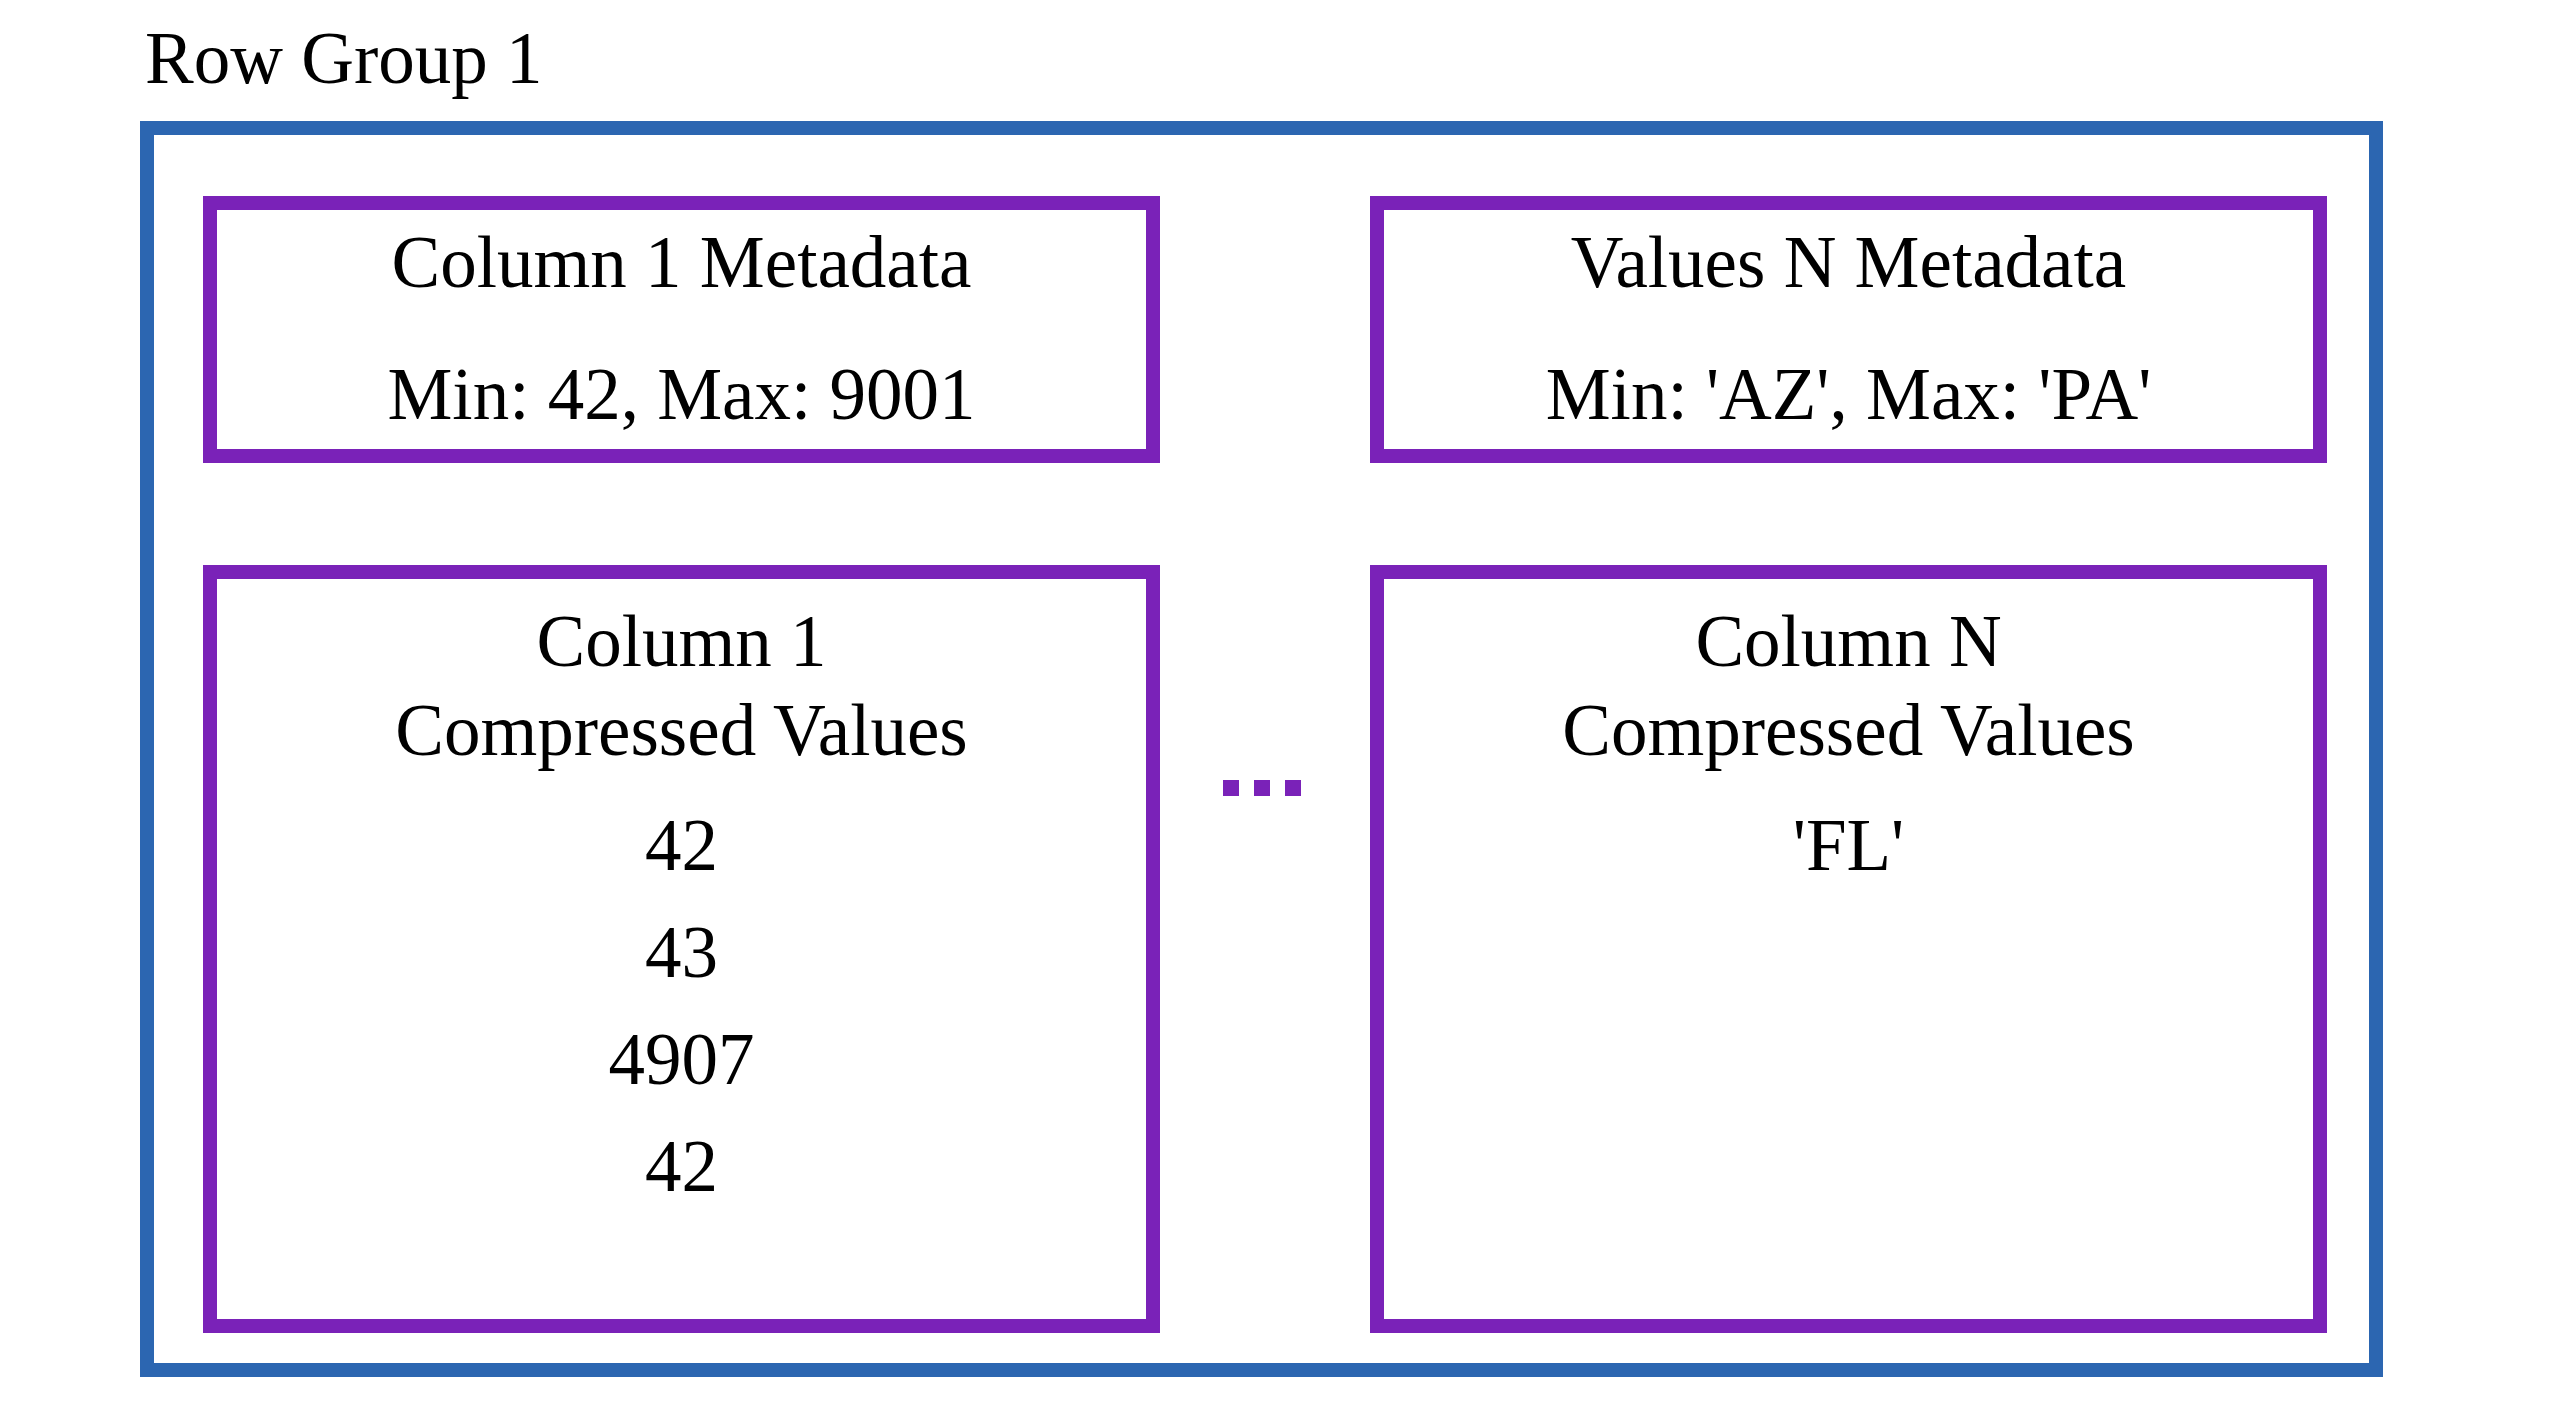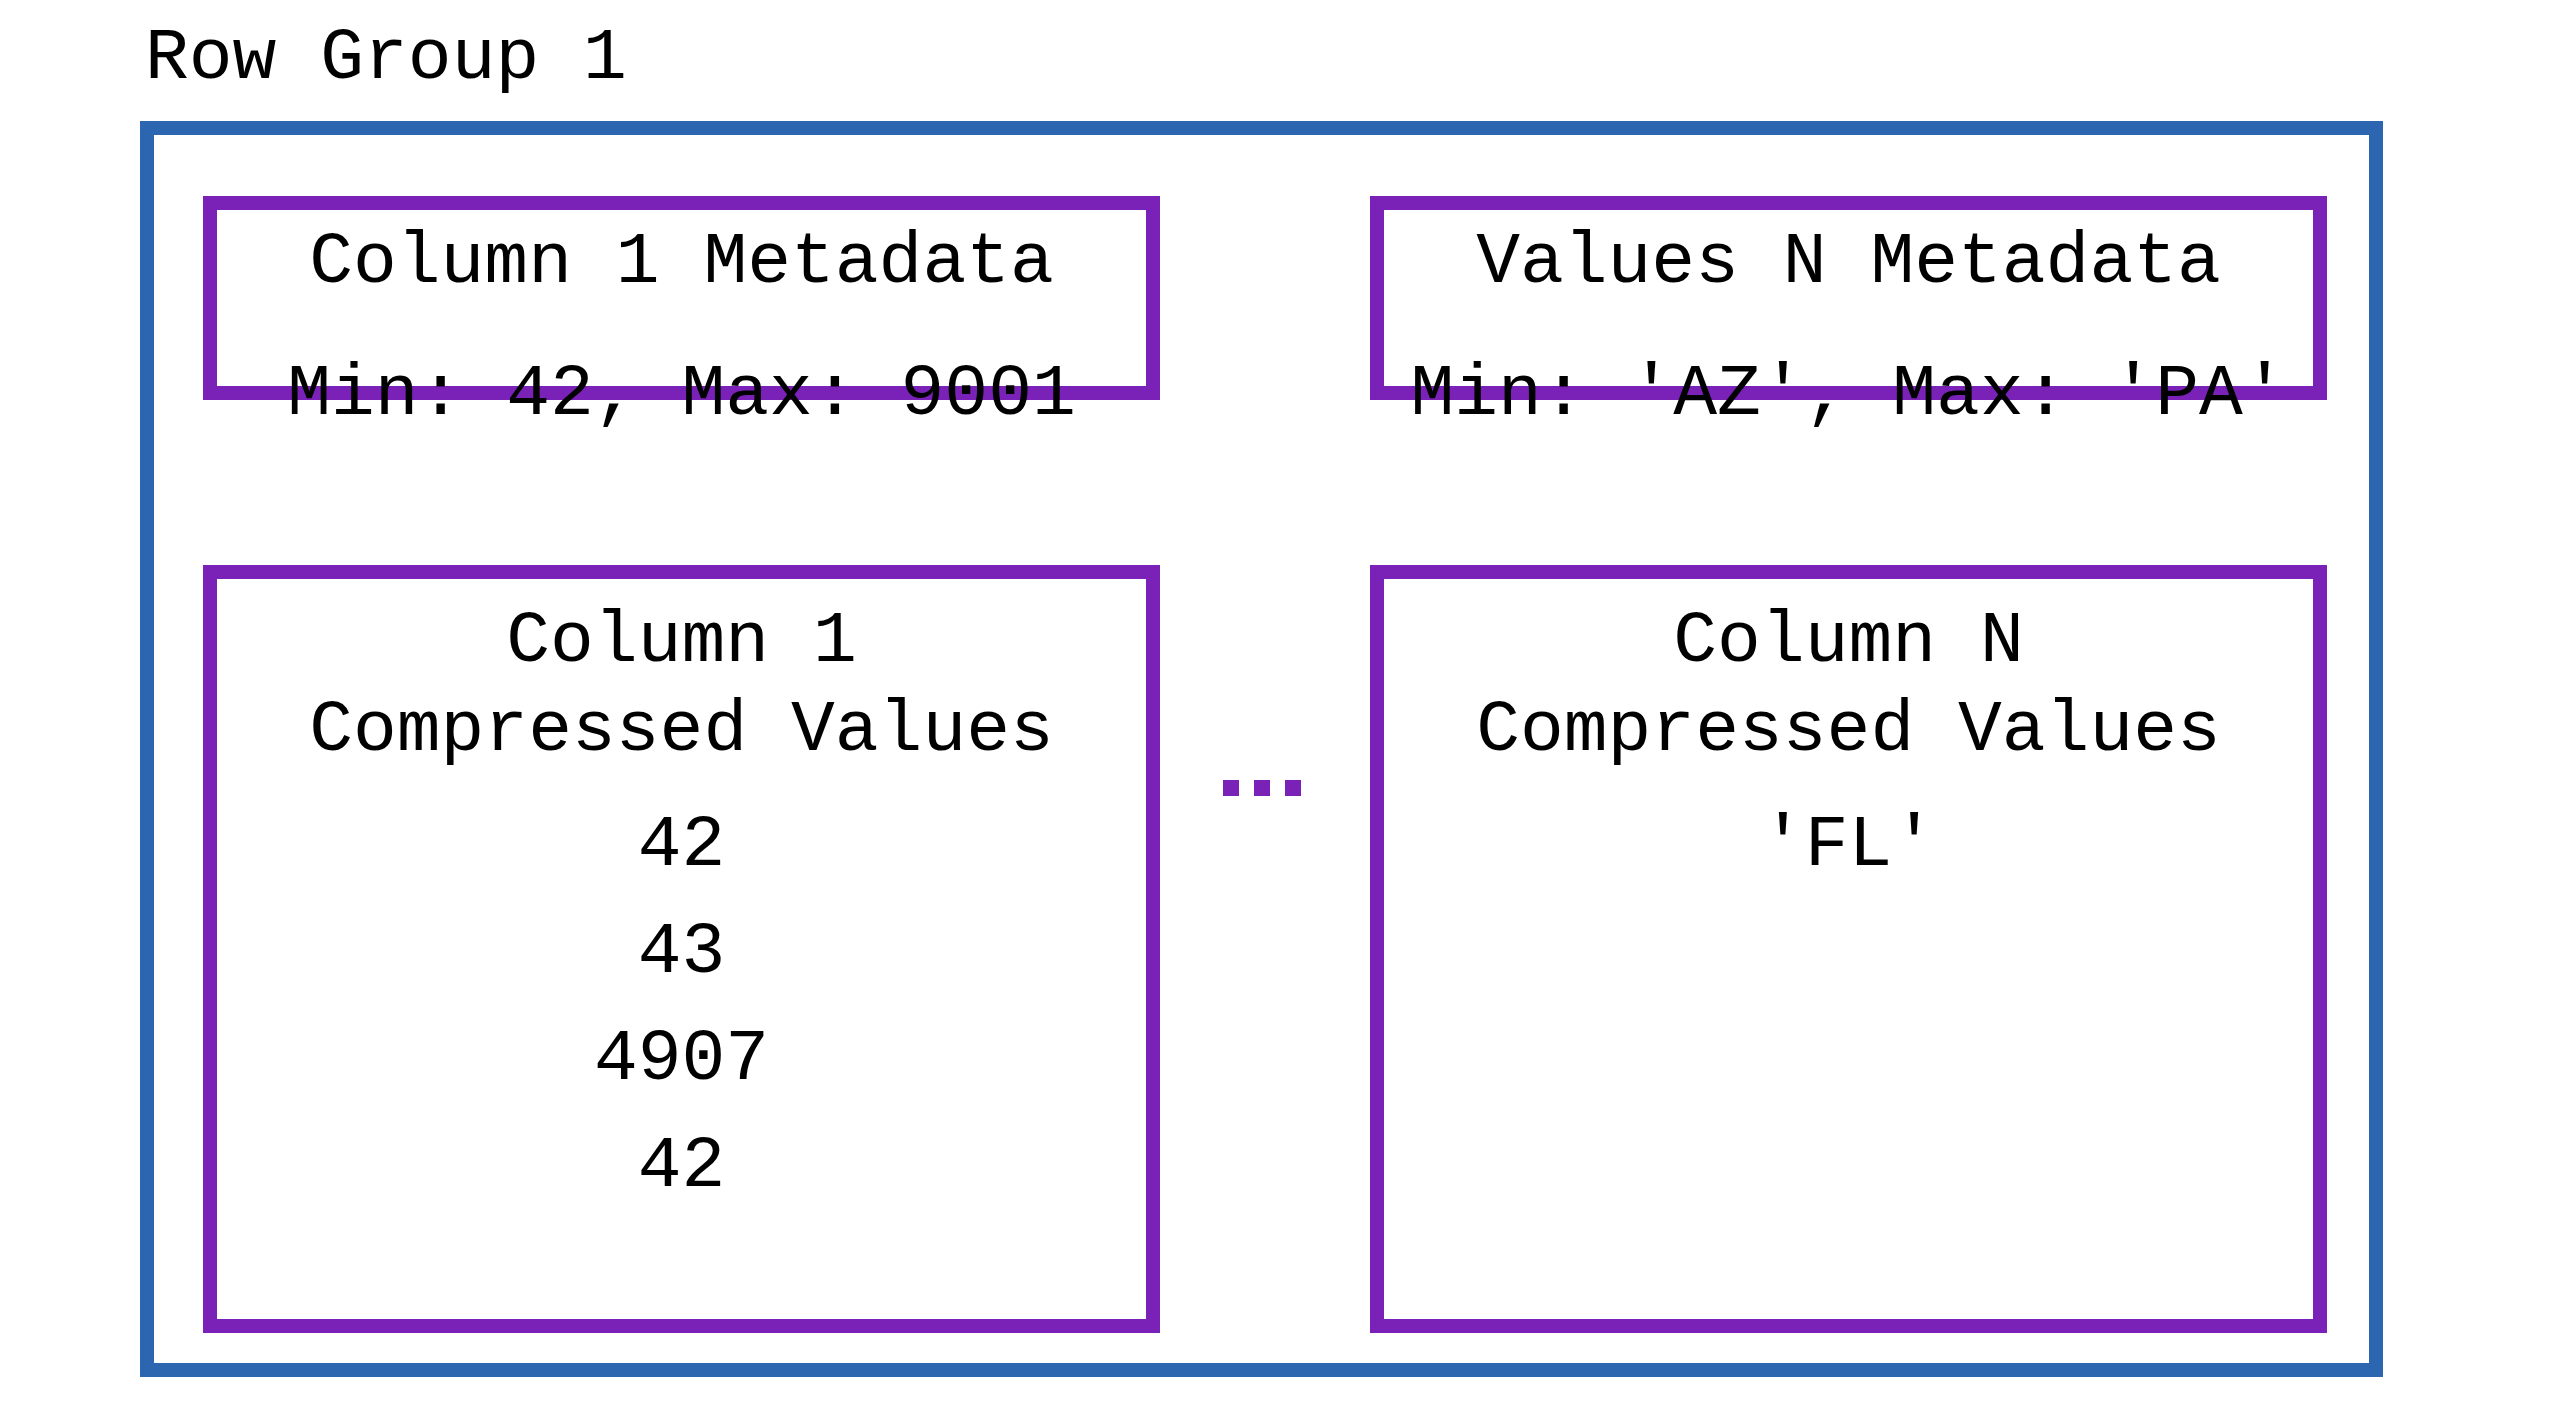--- a/index.html
+++ b/index.html
@@ -7,21 +7,21 @@
     --purple:#7A22B8;
     --text:#000000;
     --bg:#FFFFFF;
   }
   html,body{margin:0;padding:0;background:var(--bg);}
   .canvas{
     position:relative;
     width:2576px;height:1412px;
     background:var(--bg);
     color:var(--text);
-    font-family:Liberation Mono, monospace;
+    font-family:Liberation Serif, serif;
     overflow:hidden;
   }
   .rg-title{
     position:absolute;left:145px;top:22.4px;
     font-size:73px;line-height:73px;white-space:nowrap;
   }
   .rg-box{
     position:absolute;left:140px;top:121px;
     width:2243px;height:1256px;
     border:14.7px solid var(--blue);
@@ -32,21 +32,21 @@
     width:957px;
     border:14.7px solid var(--purple);
     box-sizing:border-box;
     background:var(--bg);
     text-align:center;
     font-size:73px;
   }
   .col-1{left:203px;}
   .col-n{left:1370px;}
   .meta-box{
-    top:196px;height:204px;
+    top:196px;height:267px;
     display:flex;flex-direction:column;align-items:center;
     row-gap:59px;padding-top:15.5px;
   }
   .meta-line{line-height:73px;white-space:nowrap;}
   .cv-box{
     top:565px;height:768px;
     padding-top:18px;
   }
   .cv-title{line-height:89px;white-space:nowrap;}
   .cv-value{line-height:73px;margin-top:34px;white-space:nowrap;}

